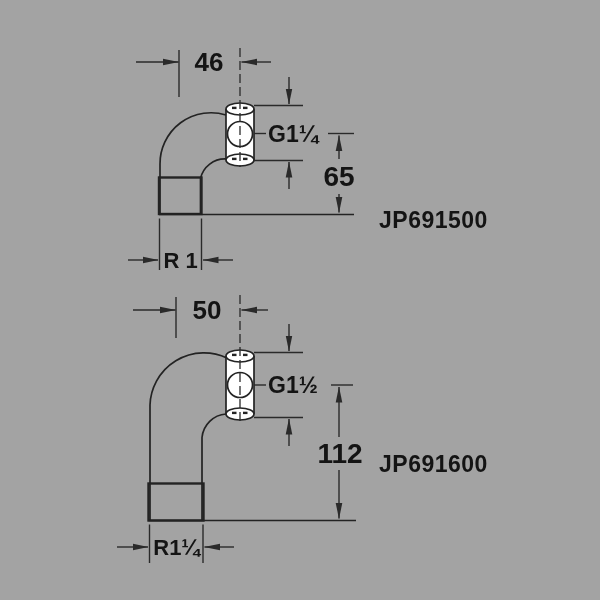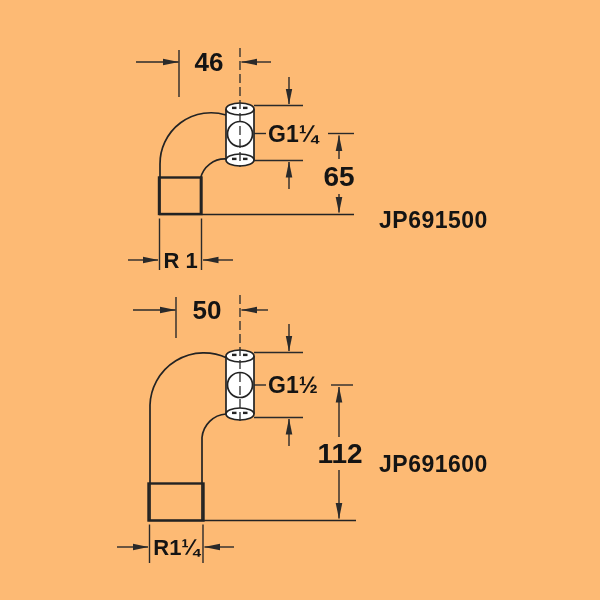--- a/index.html
+++ b/index.html
@@ -4,21 +4,21 @@
 <style>
   html, body {
     margin: 0;
     padding: 0;
     background: #ffffff;
   }
   .canvas {
     position: relative;
     width: 600px;
     height: 600px;
-    background: #fdba74;
+    background: #a3a3a3;
     overflow: hidden;
   }
   svg { display: block; }
   
   .outline {
     fill: none;
     stroke: #232323;
     stroke-width: 1.7;
     stroke-linecap: butt;
     stroke-linejoin: round;

